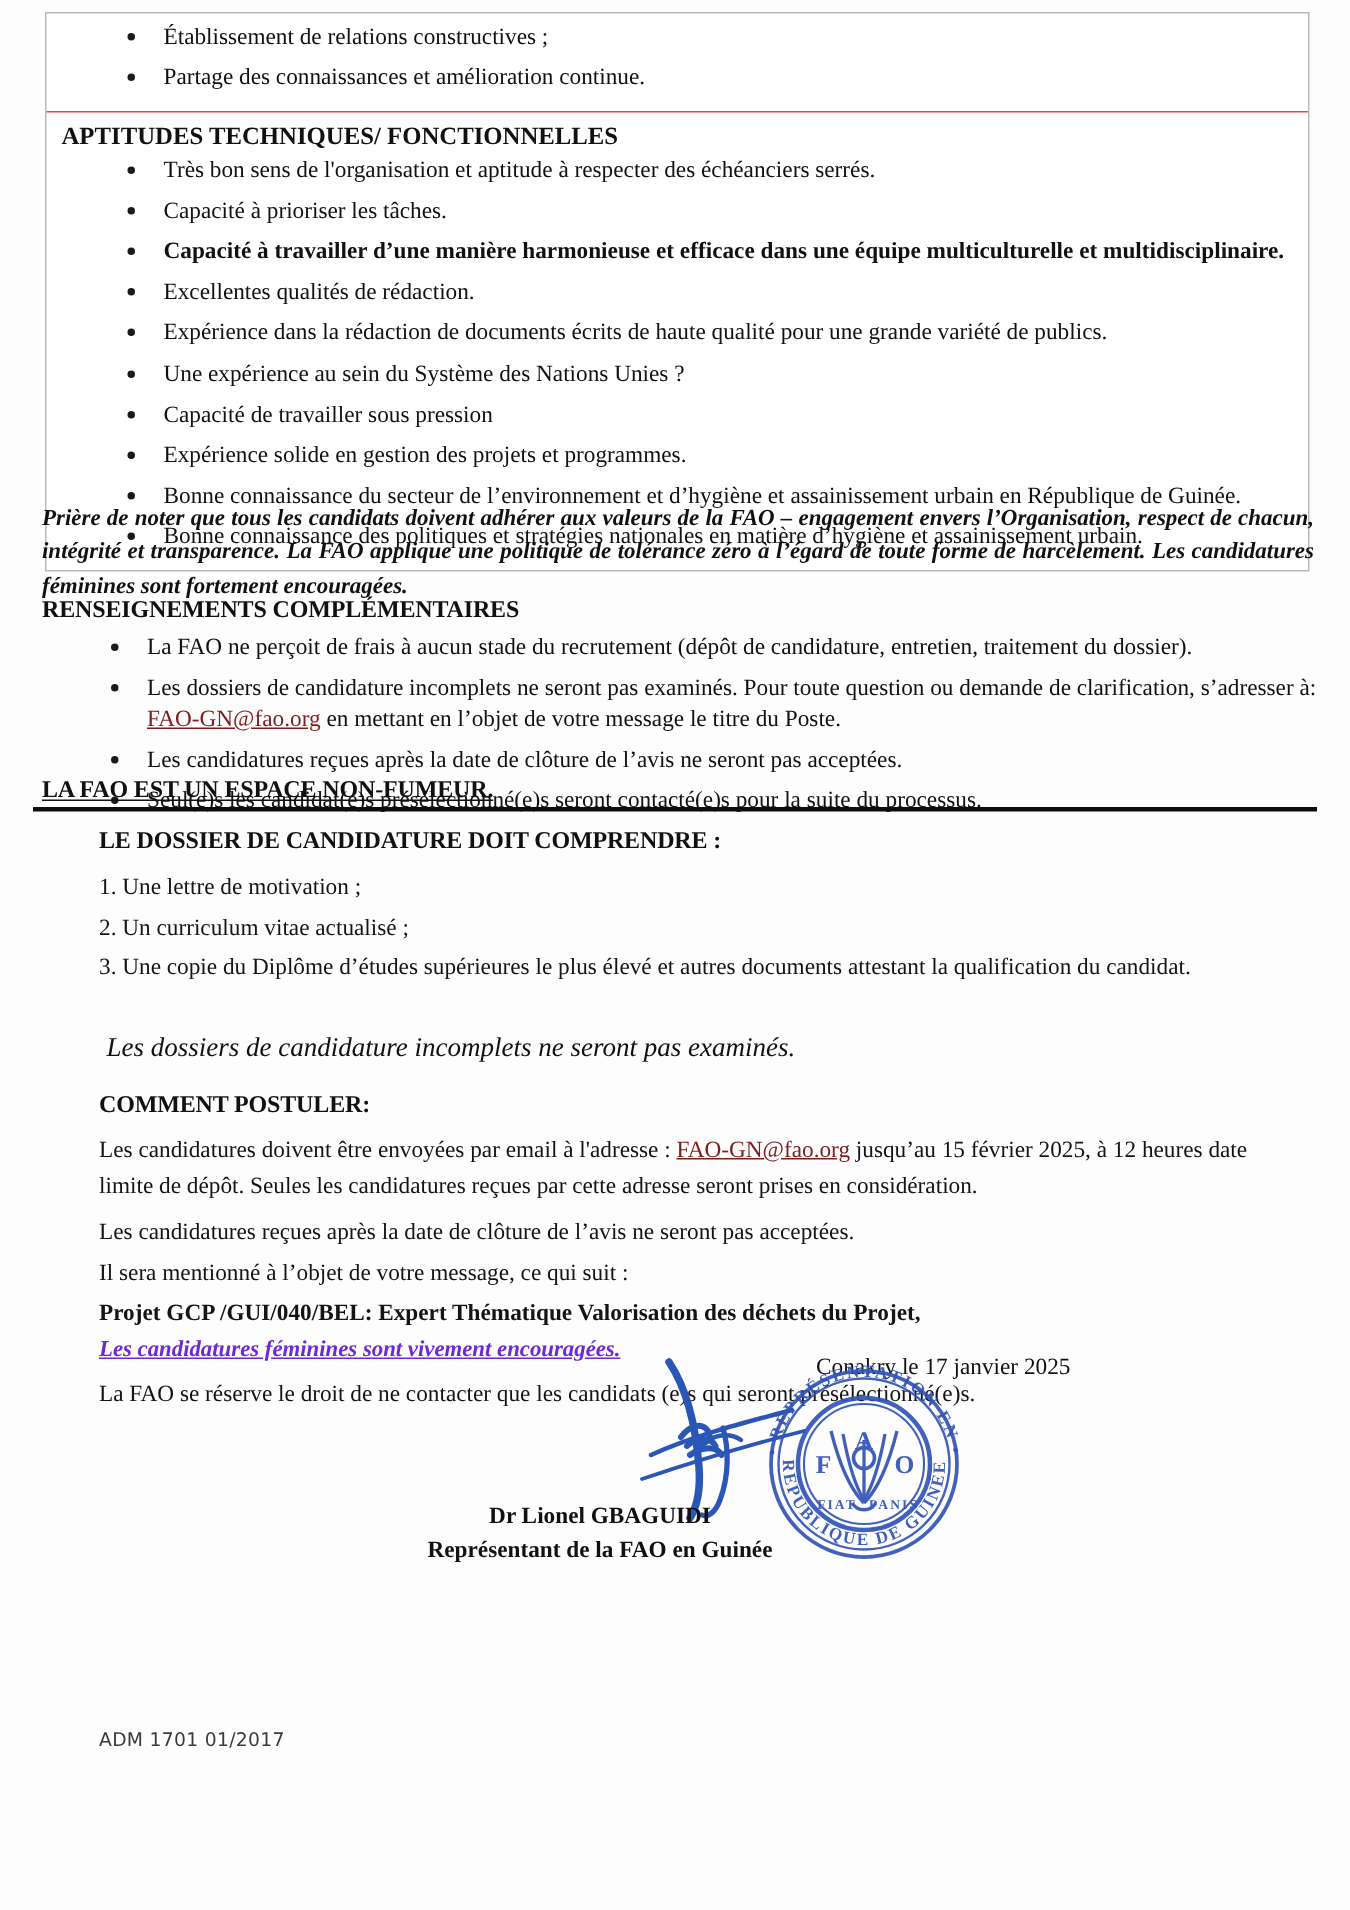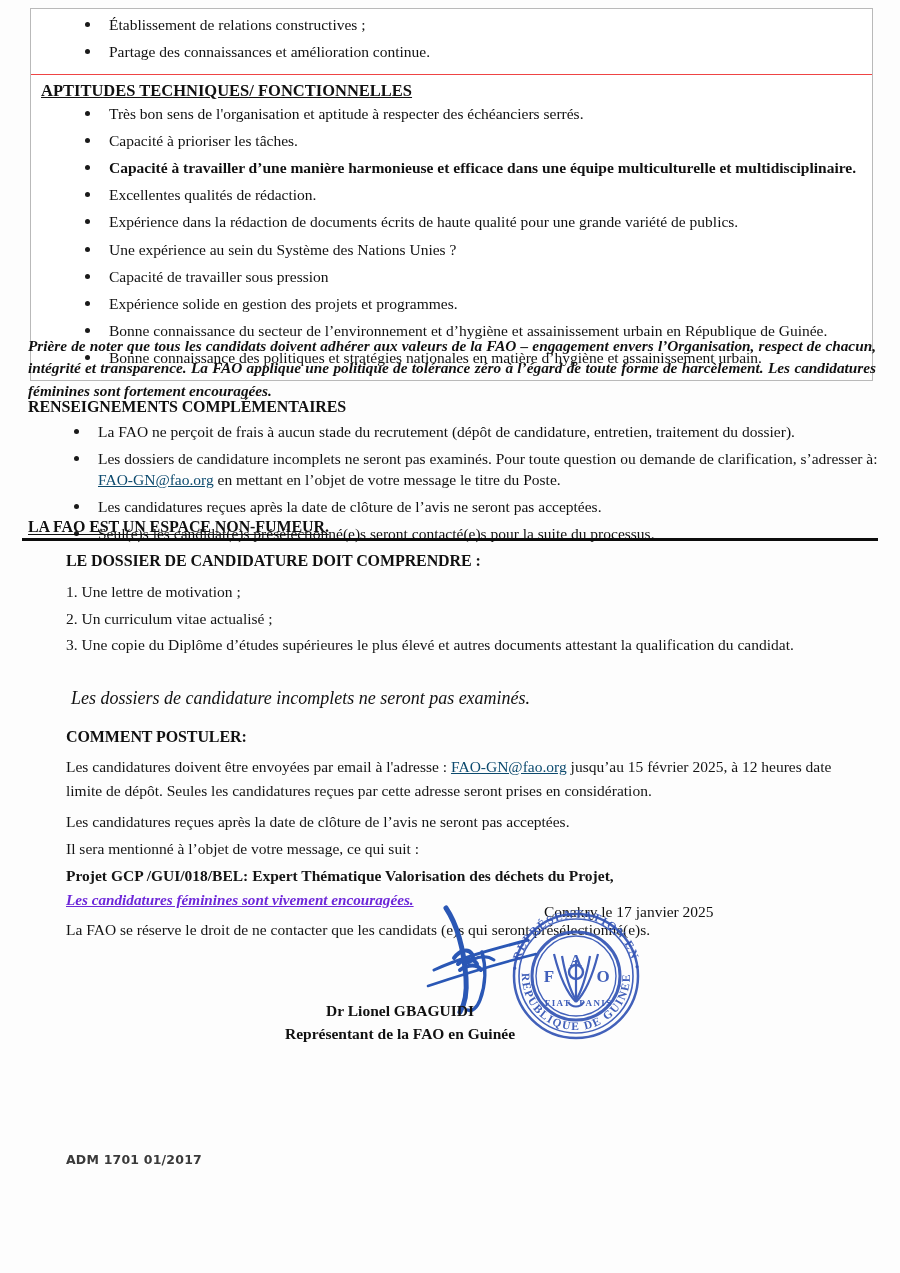--- a/index.html
+++ b/index.html
@@ -74,36 +74,35 @@
     border-radius: 50%;
     background: #1a1a1a;
   }
   ul.bl > li.b { font-weight: bold; }
 
   .sect-title {
     font-weight: bold;
     font-size: 16.5px;
     margin: 2px 0 2px 0;
     padding-left: 2px;
-    text-decoration: underline;
   }
 
   
   .abs { position: absolute; }
 
   .bold-ital-note {
     font-weight: bold;
     font-style: italic;
     font-size: 15.3px;
     line-height: 1.46;
     text-align: justify;
   }
 
   a.mail, .mail {
-    color: #0c4a6e;
+    color: #7f1d1d;
     text-decoration: underline;
   }
 
   .hr-thick {
     position: absolute;
     left: 22px;
     width: 856px;
     height: 3px;
     background: #0d0d0d;
   }
@@ -222,21 +221,21 @@
   <div class="abs t" style="left:66px; top:755px; width:798px; line-height:1.52;">
     <span>Les candidatures doivent être envoyées par email à l'adresse :</span>
     <span class="mail">FAO-GN@fao.org</span>
     <span>jusqu’au 15 février 2025, à 12 heures date limite de dépôt. Seules les candidatures reçues par cette adresse seront prises en considération.</span>
   </div>
 
   <div class="abs t" style="left:66px; top:810px; width:798px;">Les candidatures reçues après la date de clôture de l’avis ne seront pas acceptées.</div>
 
   <div class="abs t" style="left:66px; top:837px; width:798px;">Il sera mentionné à l’objet de votre message, ce qui suit :</div>
 
-  <div class="abs t bold" style="left:66px; top:864px; width:798px;">Projet GCP /GUI/018/BEL: Expert Thématique Valorisation des déchets du Projet,</div>
+  <div class="abs t bold" style="left:66px; top:864px; width:798px;">Projet GCP /GUI/040/BEL: Expert Thématique Valorisation des déchets du Projet,</div>
 
   <div class="abs blue-ital" style="left:66px; top:891px;">Les candidatures féminines sont vivement encouragées.</div>
 
   <div class="abs t" style="left:66px; top:918px; width:798px;">La FAO se réserve le droit de ne contacter que les candidats (e)s qui seront présélectionné(e)s.</div>
 
   <div class="date-line">Conakry le 17 janvier 2025</div>
 
   <div class="sig-wrap">
     <svg width="140" height="120" viewBox="0 0 140 120" fill="none" xmlns="http://www.w3.org/2000/svg">
       <g stroke="#2a57b5" stroke-linecap="round" fill="none">
@@ -292,15 +291,15 @@
           <text x="62" y="108" text-anchor="middle">FIAT</text>
           <text x="100" y="108" text-anchor="middle">PANIS</text>
         </g>
       </g>
     </svg>
   </div>
 
   <div class="sig-name" style="top:1000px;">Dr Lionel GBAGUIDI</div>
   <div class="sig-name" style="top:1023px;">Représentant de la FAO en Guinée</div>
 
-  <div class="abs footer-code" style="left:66px; top:1152px;font-weight:bold;">ADM 1701 01/2017</div>
+  <div class="abs footer-code" style="left:66px; top:1152px;">ADM 1701 01/2017</div>
 
 </div>
 
 </body></html>

